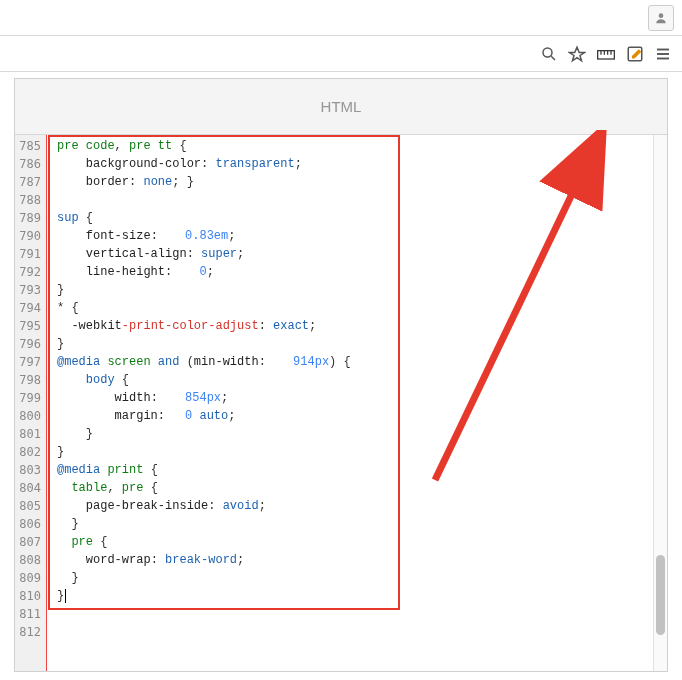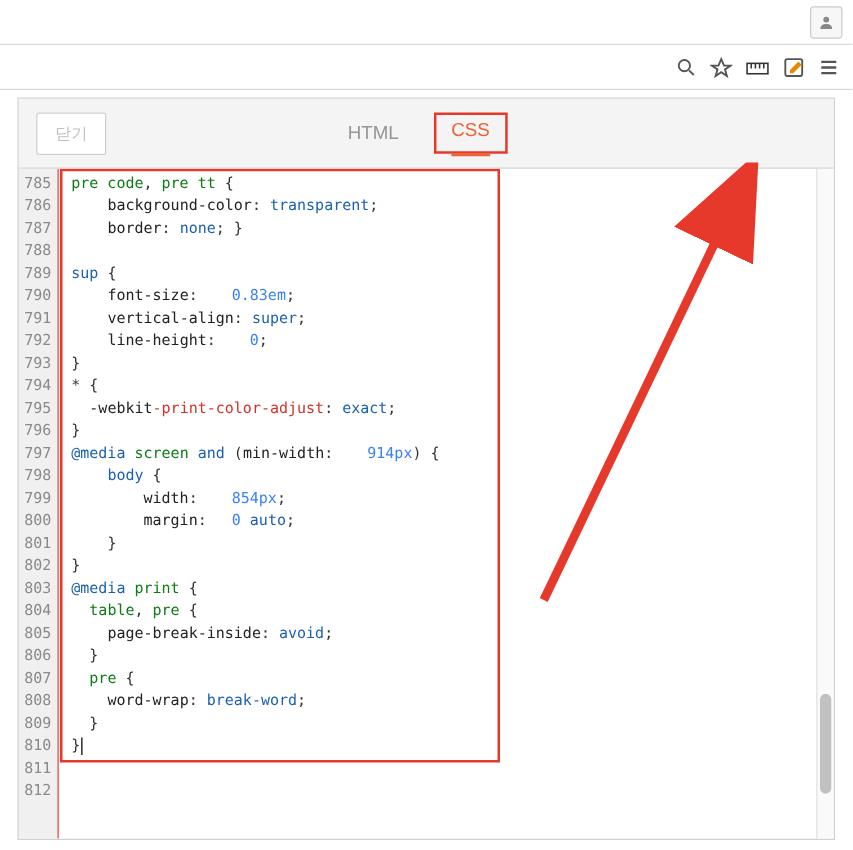--- a/index.html
+++ b/index.html
@@ -138,20 +138,21 @@
   padding-top: 2px;
   border-right: 1px solid #ef4444;
 }
 .gutter div { padding-right: 5px; }
 .code-area {
   flex: 1;
   position: relative;
   padding: 2px 0 0 10px;
   white-space: pre;
   overflow: hidden;
+  font-family: Liberation Mono, monospace;
 }
 .line { height: 18px; }
 .code-highlight-box {
   position: absolute;
   border: 2px solid #e6392b;
   top: 0px;
   left: 33px;
   width: 352px;
   height: 475px;
   z-index: 50;
@@ -242,26 +243,22 @@
       <svg width="18" height="18" viewBox="0 0 24 24" fill="none" stroke="#555" stroke-width="2.5">
           <line x1="4" y1="6" x2="20" y2="6"></line>
           <line x1="4" y1="12" x2="20" y2="12"></line>
           <line x1="4" y1="18" x2="20" y2="18"></line>
         </svg>
     </span>
   </div>
 
   <div class="panel">
     <div class="header-row">
-      <button class="close-btn">닫기</button>
       <div class="tabs">
         <div class="tab">HTML</div>
-        <div class="tab active-wrapper">
-          <span class="tab active">CSS</span>
-        </div>
       </div>
     </div>
 
     <div class="editor-wrap">
       <div class="gutter" id="gutter">
           <div>785</div>
           <div>786</div>
           <div>787</div>
           <div>788</div>
           <div>789</div>

